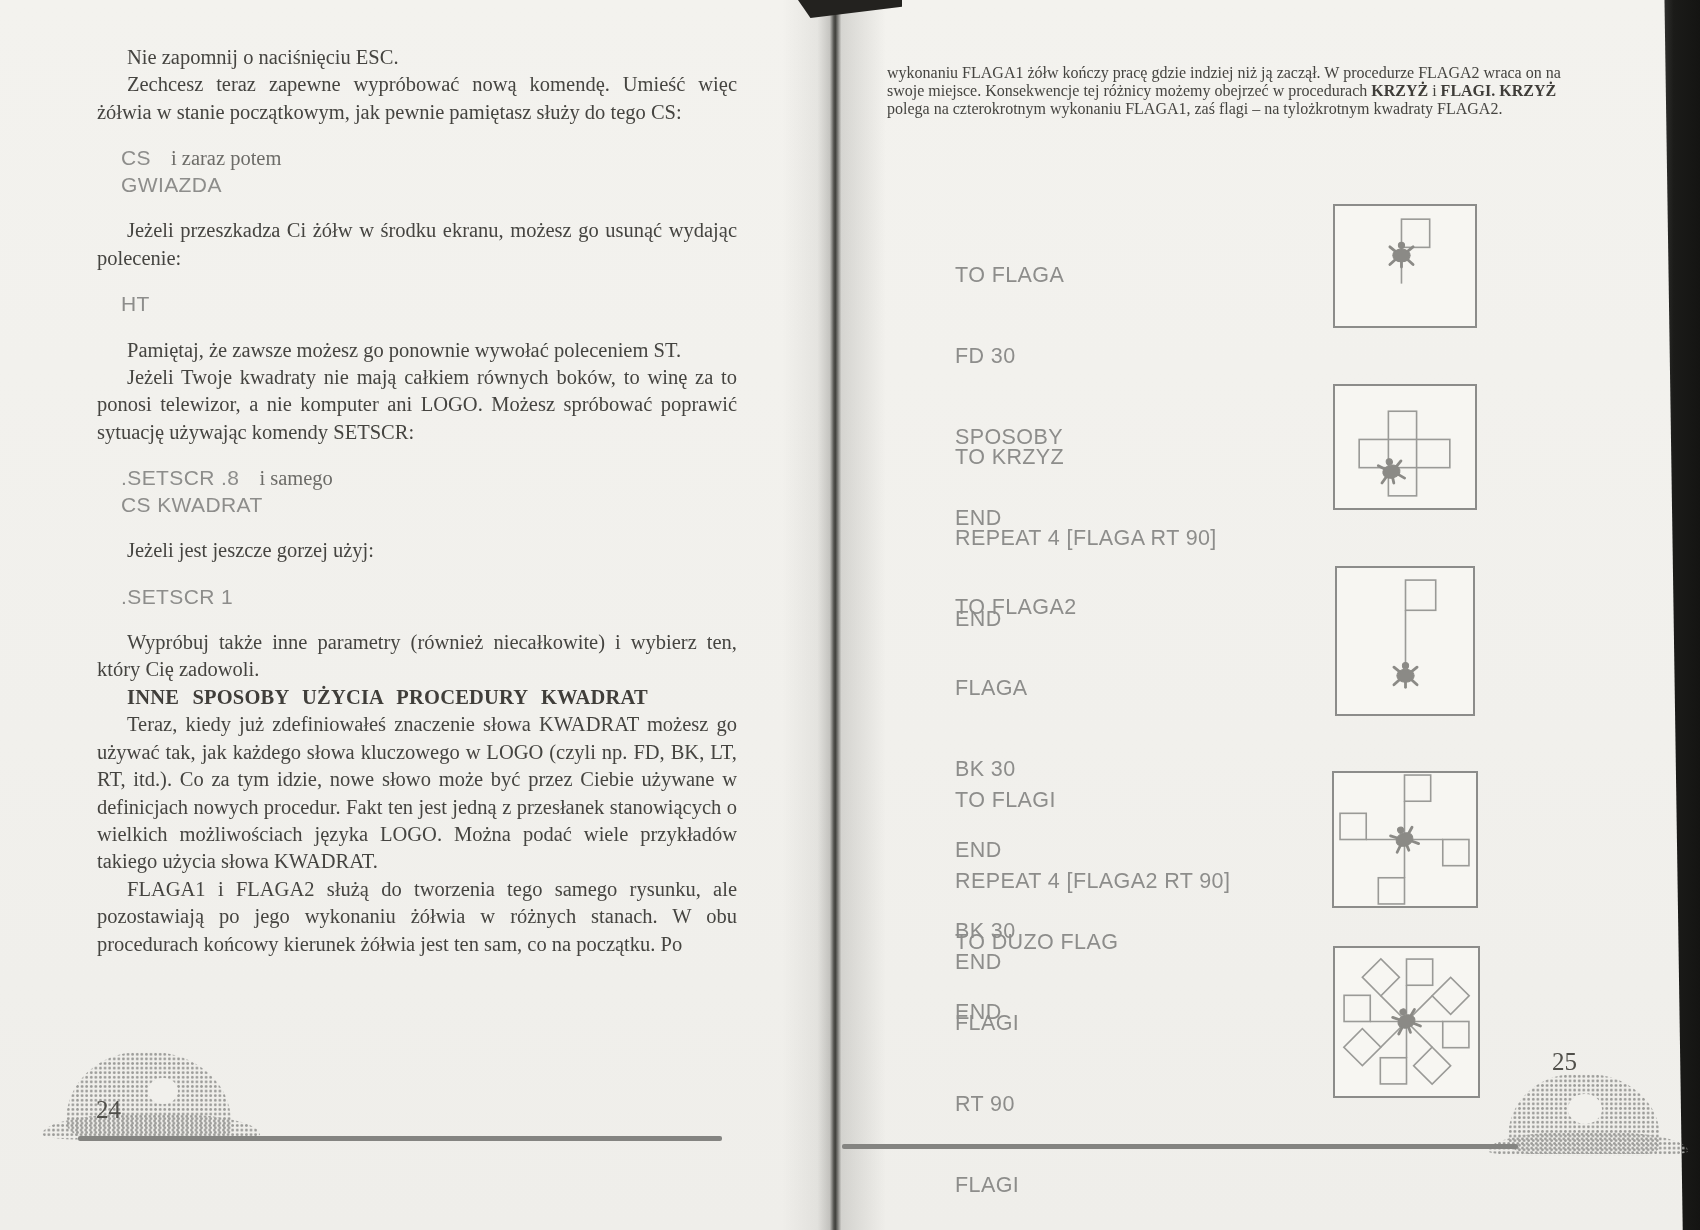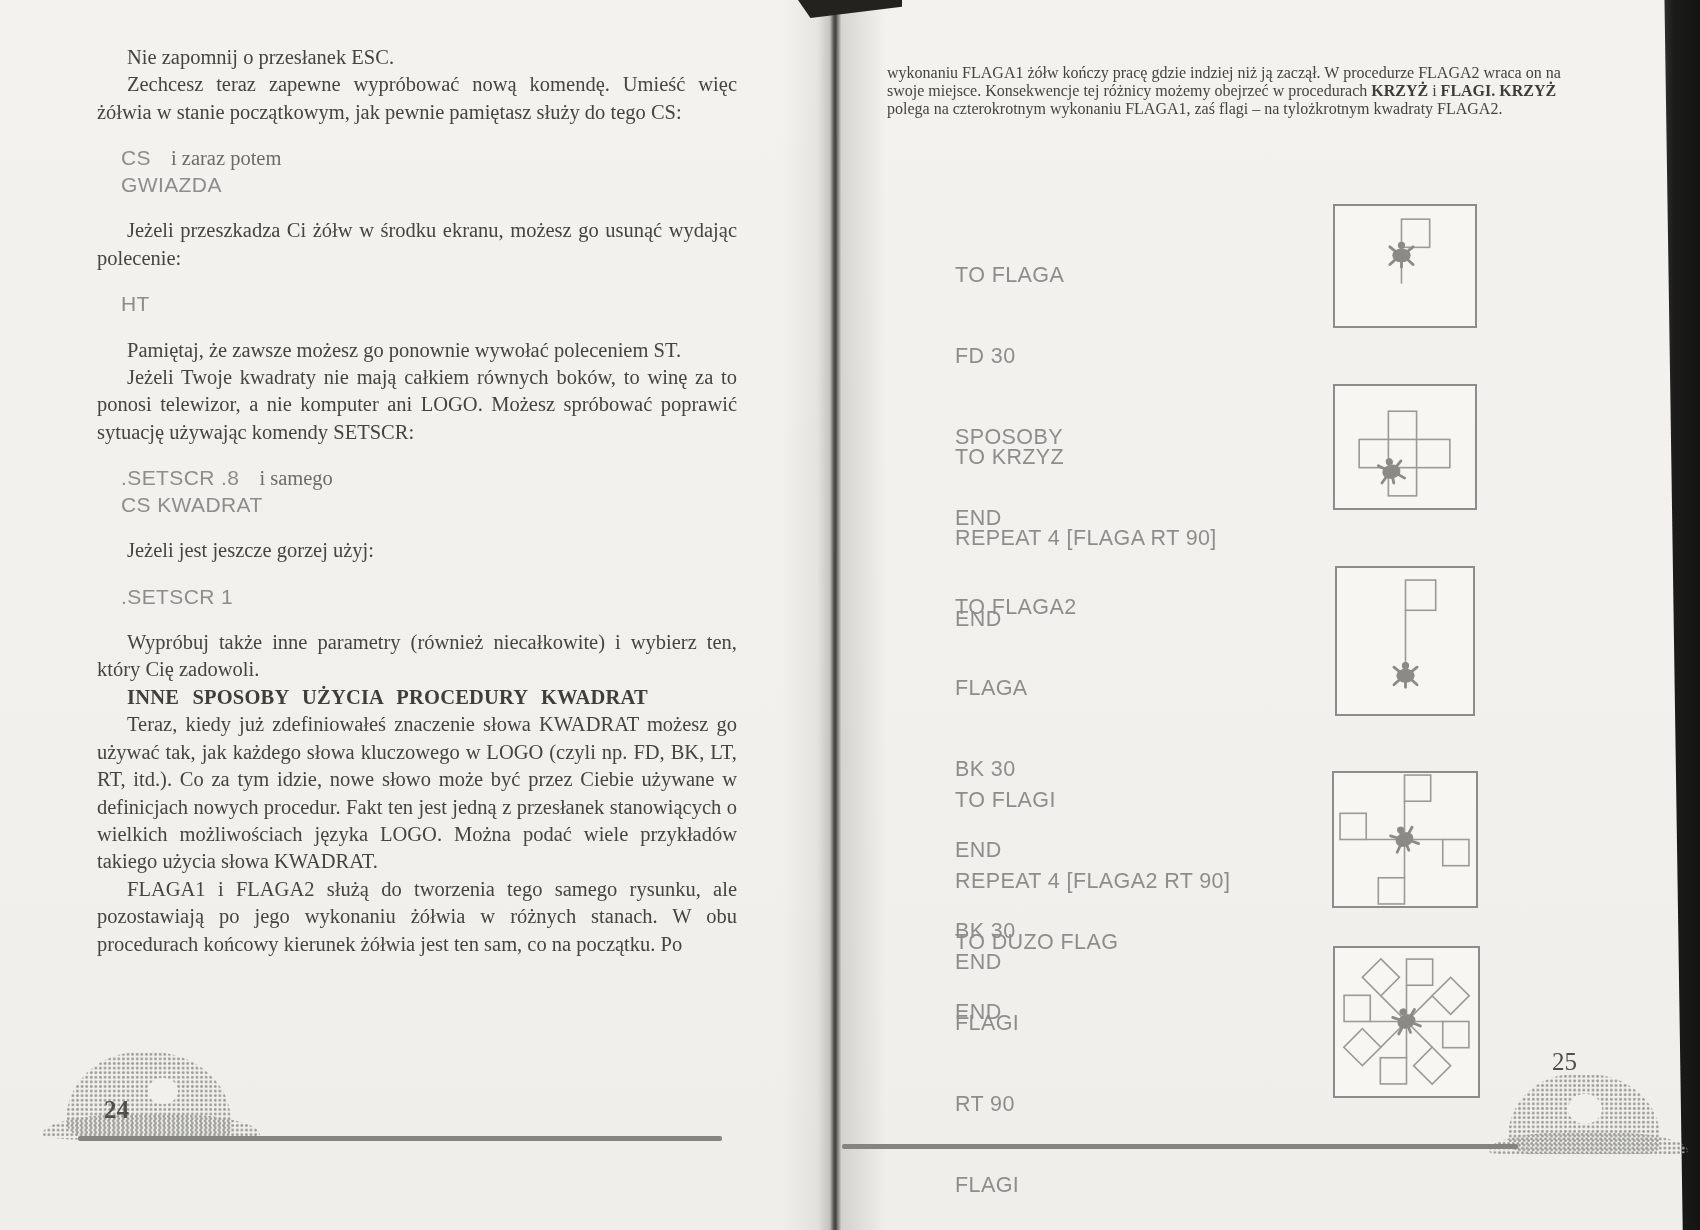--- a/index.html
+++ b/index.html
@@ -77,21 +77,21 @@
       <ellipse cx="0" cy="0" rx="8.6" ry="6.4" stroke-width="1"></ellipse>
     </g>
   </defs>
 </svg>
 
 <div class="gutter"></div>
 <div class="spine-top-wedge"></div>
 <div class="right-edge"></div>
 
 <div class="page page-left-text">
-  <p class="oneline">Nie zapomnij o przesłanek ESC.</p>
+  <p class="oneline">Nie zapomnij o naciśnięciu ESC.</p>
   <p>Zechcesz teraz zapewne wypróbować nową komendę. Umieść więc żółwia w stanie początkowym, jak pewnie pamiętasz służy do tego CS:</p>
   <div class="code">
     <div><span>CS</span><span class="note">i zaraz potem</span></div>
     <div>GWIAZDA</div>
   </div>
   <p>Jeżeli przeszkadza Ci żółw w środku ekranu, możesz go usunąć wydając polecenie:</p>
   <div class="code">
     <div>HT</div>
   </div>
   <p class="oneline">Pamiętaj, że zawsze możesz go ponownie wywołać poleceniem ST.</p>
@@ -203,20 +203,20 @@
       <use href="#fu5" transform="rotate(270)"></use>
       <use href="#fu5" transform="rotate(315)"></use>
       <use href="#turtle" transform="rotate(-20)"></use>
     </g>
   </svg>
 </div>
 
 <div class="ht" style="left:66px;top:1052px;width:165px;height:86px;border-radius:55% 60% 10% 18% / 100% 100% 12% 24%;"></div>
 <div class="ht" style="left:42px;top:1114px;width:218px;height:26px;border-radius:50% 50% 30% 30% / 95% 95% 25% 25%;"></div>
 <div class="ht-hole" style="left:148px;top:1078px;width:30px;height:26px;"></div>
-<div class="pagenum" style="left:104px;top:1096px;font-weight:bold;">24</div>
+<div class="pagenum" style="left:96px;top:1096px;">24</div>
 <div class="rule" style="left:78px;top:1136px;width:644px;"></div>
 
 <div class="ht" style="left:1508px;top:1074px;width:152px;height:80px;border-radius:55% 60% 12% 18% / 100% 100% 14% 26%;"></div>
 <div class="ht" style="left:1488px;top:1132px;width:200px;height:24px;border-radius:50% 50% 30% 30% / 95% 95% 25% 25%;"></div>
 <div class="ht-hole" style="left:1568px;top:1094px;width:34px;height:30px;"></div>
 <div class="pagenum" style="left:1552px;top:1048px;">25</div>
 <div class="rule" style="left:842px;top:1144px;width:676px;"></div>
 
 </body></html>

